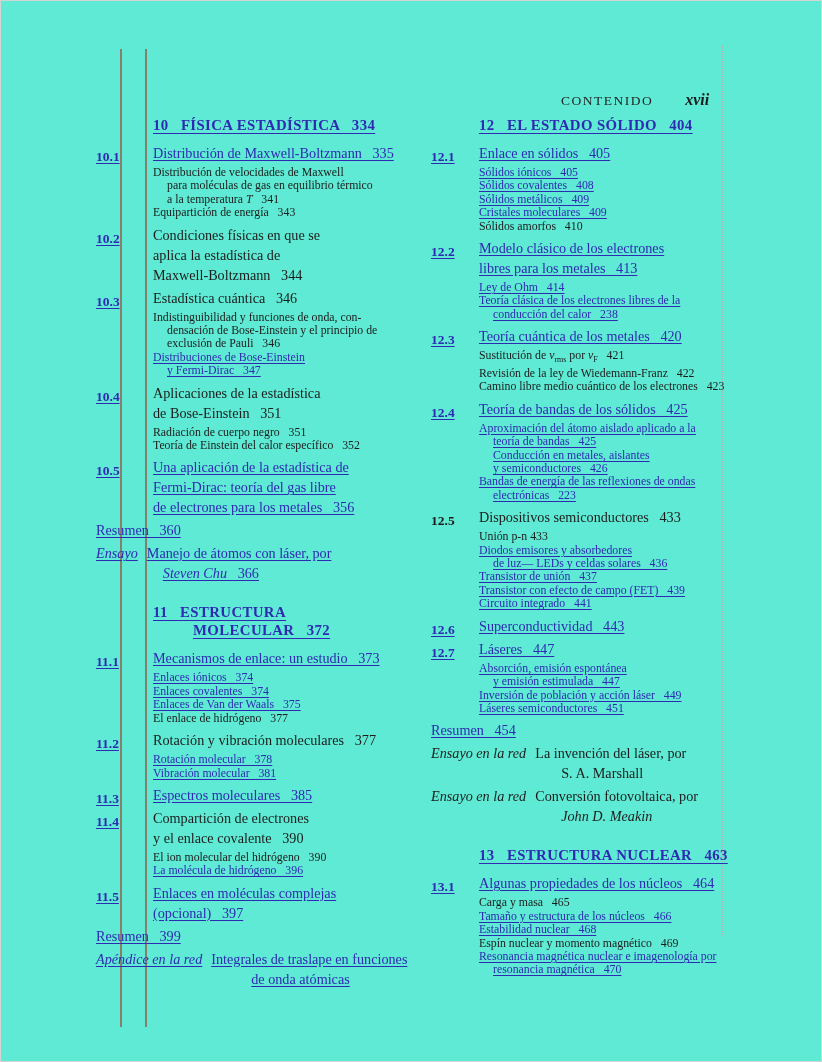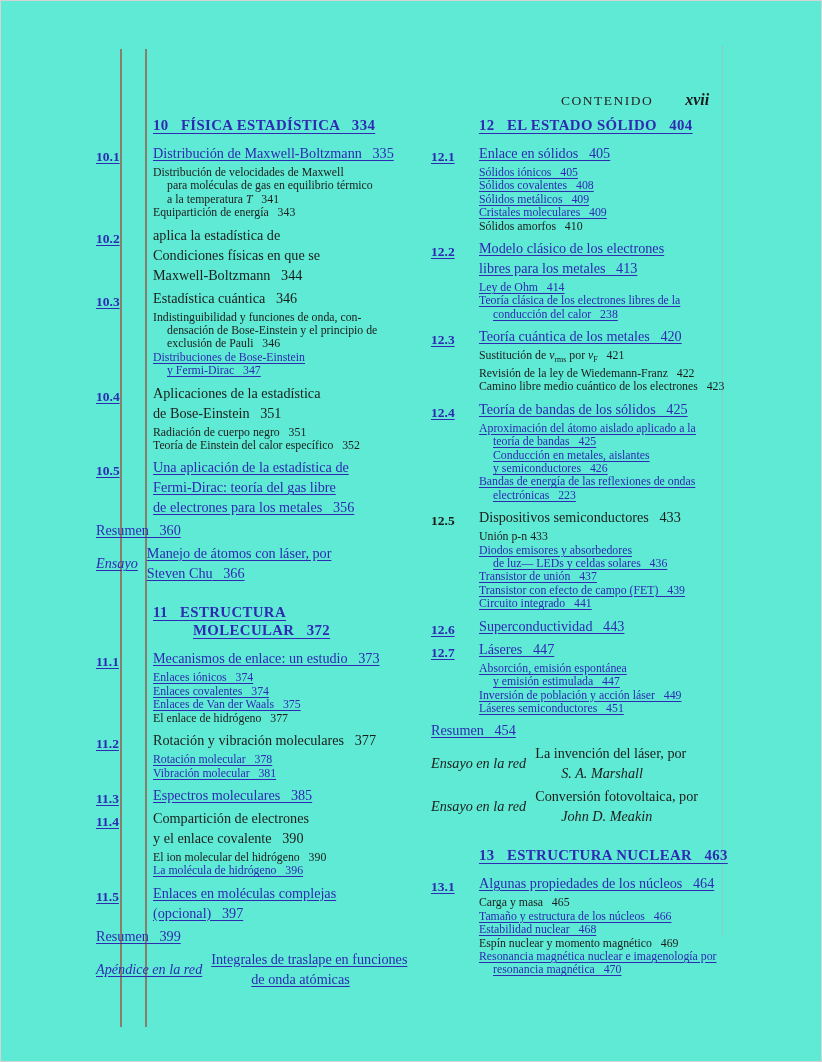--- a/index.html
+++ b/index.html
@@ -33,21 +33,21 @@
   .line-chapter{font-size:14.8px;font-weight:bold;letter-spacing:.4px;line-height:18px;color:#2e2ab2;text-decoration:underline;text-underline-offset:3px;white-space:pre-wrap;}
 
   .block-section{position:relative;margin:2px 0 3px;}
   .num{position:absolute;left:0;top:6px;font-size:13.5px;font-weight:bold;white-space:pre-wrap;}
   .sec-text{margin-left:var(--tx);}
   .line-main{font-size:14.2px;line-height:20px;white-space:pre-wrap;}
 
   .block-sub{margin:2px 0 5px;padding-left:var(--tx);}
   .line-sub{font-size:11.8px;line-height:13.4px;white-space:pre-wrap;}
 
-  .block-aside{display:flex;align-items:center;gap:9px;margin:3px 0;}
+  .block-aside{display:flex;align-items:flex-start;gap:9px;margin:3px 0;}
   .aside-label{font-size:14.2px;line-height:20px;white-space:pre-wrap;flex:0 0 auto;}
   .aside-label.ital{font-style:italic;}
   .aside-text{flex:1 1 auto;}
 
   .ind1{padding-left:14px;}
   .ind2{padding-left:26px;}
   .ind3{padding-left:40px;}
   sub{font-size:68%;}
 </style>
 </head>
@@ -75,22 +75,22 @@
       </div>
       <div class="block-sub">
         <div class="line-sub"><span>Distribución de velocidades de Maxwell</span></div>
         <div class="line-sub ind1"><span>para moléculas de gas en equilibrio térmico</span></div>
         <div class="line-sub ind1"><span>a la temperatura </span><span style="font-style: italic;">T</span><span>   341</span></div>
         <div class="line-sub"><span>Equipartición de energía   343</span></div>
       </div>
       <div class="block-section">
         <span class="num link">10.2</span>
         <div class="sec-text">
+          <div class="line-main"><span>Condiciones físicas en que se</span></div>
           <div class="line-main"><span>aplica la estadística de</span></div>
-          <div class="line-main"><span>Condiciones físicas en que se</span></div>
           <div class="line-main"><span>Maxwell-Boltzmann   344</span></div>
         </div>
       </div>
       <div class="block-section">
         <span class="num link">10.3</span>
         <div class="sec-text">
           <div class="line-main"><span>Estadística cuántica   346</span></div>
         </div>
       </div>
       <div class="block-sub">
@@ -119,21 +119,21 @@
           <div class="line-main link"><span>de electrones para los metales   356</span></div>
         </div>
       </div>
       <div class="block-aside">
         <div class="aside-label link"><span>Resumen   360</span></div>
       </div>
       <div class="block-aside">
         <div class="aside-label ital link"><span style="">Ensayo</span></div>
         <div class="aside-text">
           <div class="line-main link"><span>Manejo de átomos con láser, por</span></div>
-          <div class="line-main link"><span style="">Steven Chu</span><span>   366</span></div>
+          <div class="line-main link"><span style="font-style: italic; margin-left: 16px;">Steven Chu</span><span>   366</span></div>
         </div>
       </div>
       <div class="block-chapter">
         <div class="line-chapter"><span>11   ESTRUCTURA</span></div>
         <div class="line-chapter ind3"><span>MOLECULAR   372</span></div>
       </div>
       <div class="block-section">
         <span class="num link">11.1</span>
         <div class="sec-text">
           <div class="line-main link"><span>Mecanismos de enlace: un estudio   373</span></div>
@@ -276,21 +276,21 @@
         <div class="line-sub link"><span>Inversión de población y acción láser   449</span></div>
         <div class="line-sub link"><span>Láseres semiconductores   451</span></div>
       </div>
       <div class="block-aside">
         <div class="aside-label link"><span>Resumen   454</span></div>
       </div>
       <div class="block-aside">
         <div class="aside-label ital"><span style="font-style: italic;">Ensayo en la red</span></div>
         <div class="aside-text">
           <div class="line-main"><span>La invención del láser, por</span></div>
-          <div class="line-main ind2"><span style="font-style: italic;">S. A. Marshall</span></div>
+          <div class="line-main ind2"><span style="">S. A. Marshall</span></div>
         </div>
       </div>
       <div class="block-aside">
         <div class="aside-label ital"><span style="font-style: italic;">Ensayo en la red</span></div>
         <div class="aside-text">
           <div class="line-main"><span>Conversión fotovoltaica, por</span></div>
           <div class="line-main ind2"><span style="font-style: italic;">John D. Meakin</span></div>
         </div>
       </div>
       <div class="block-chapter">

